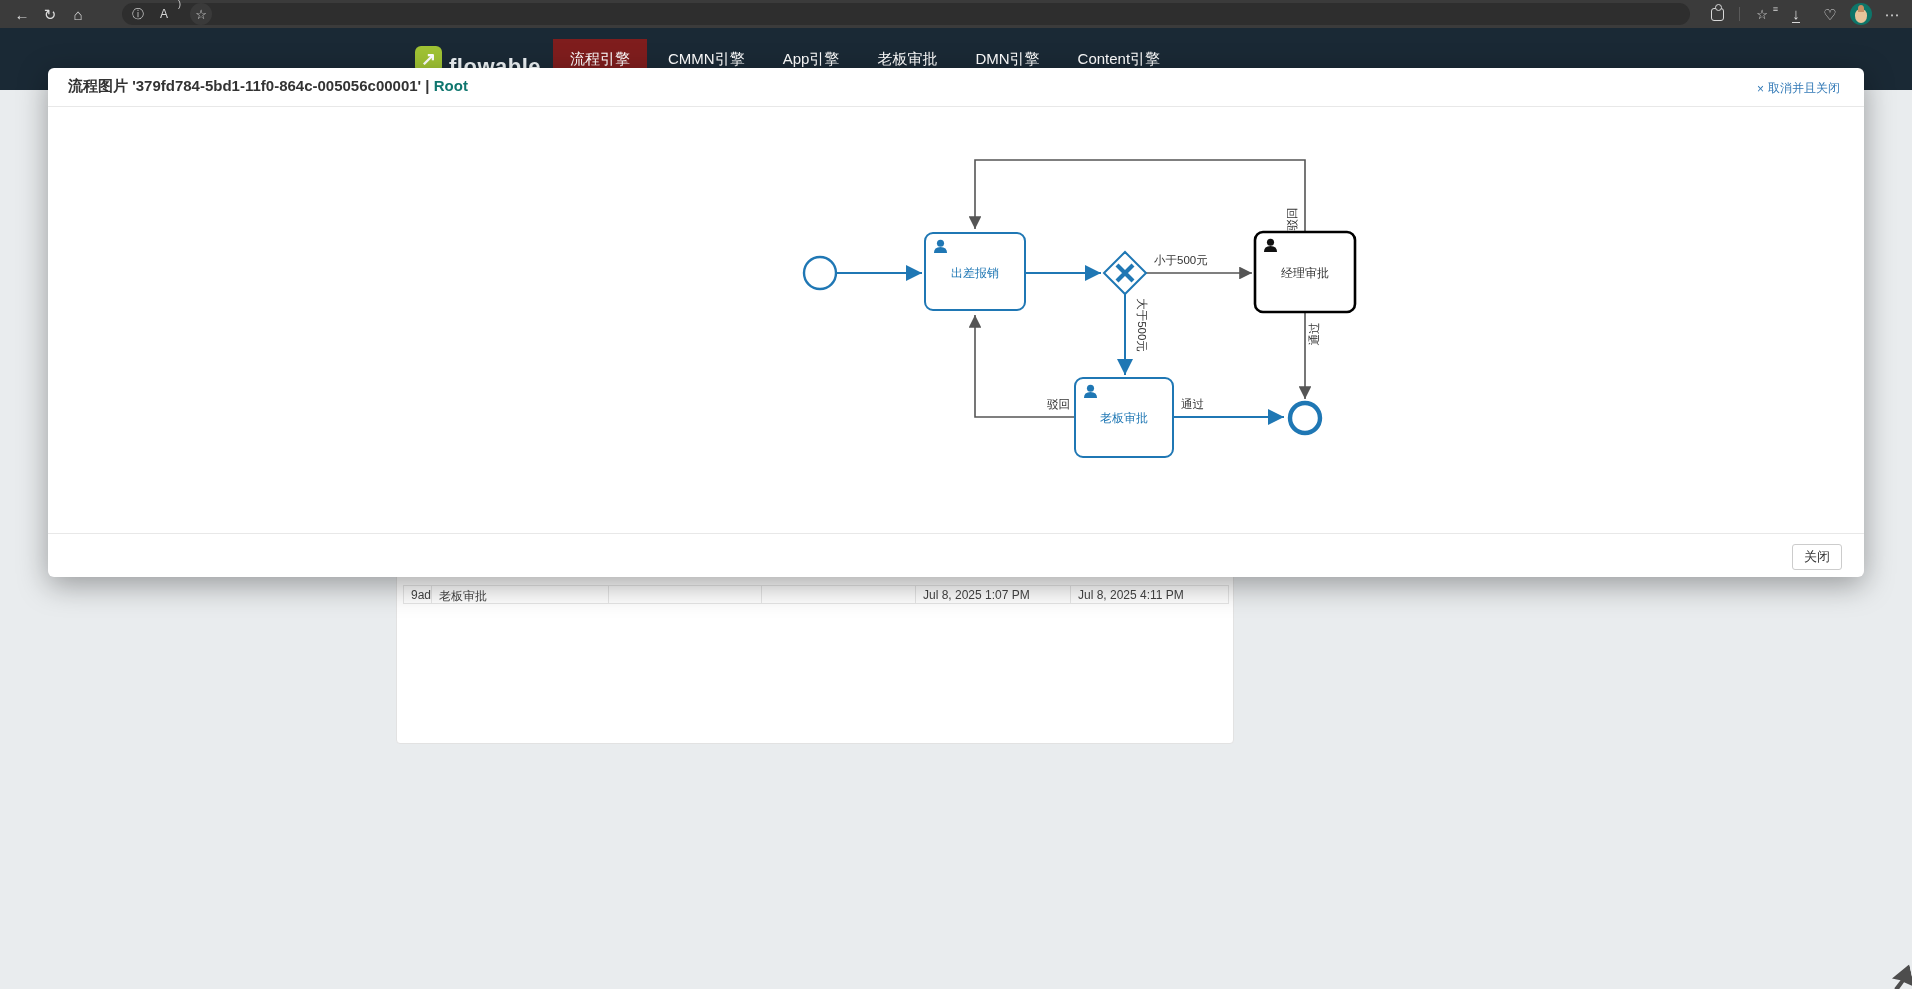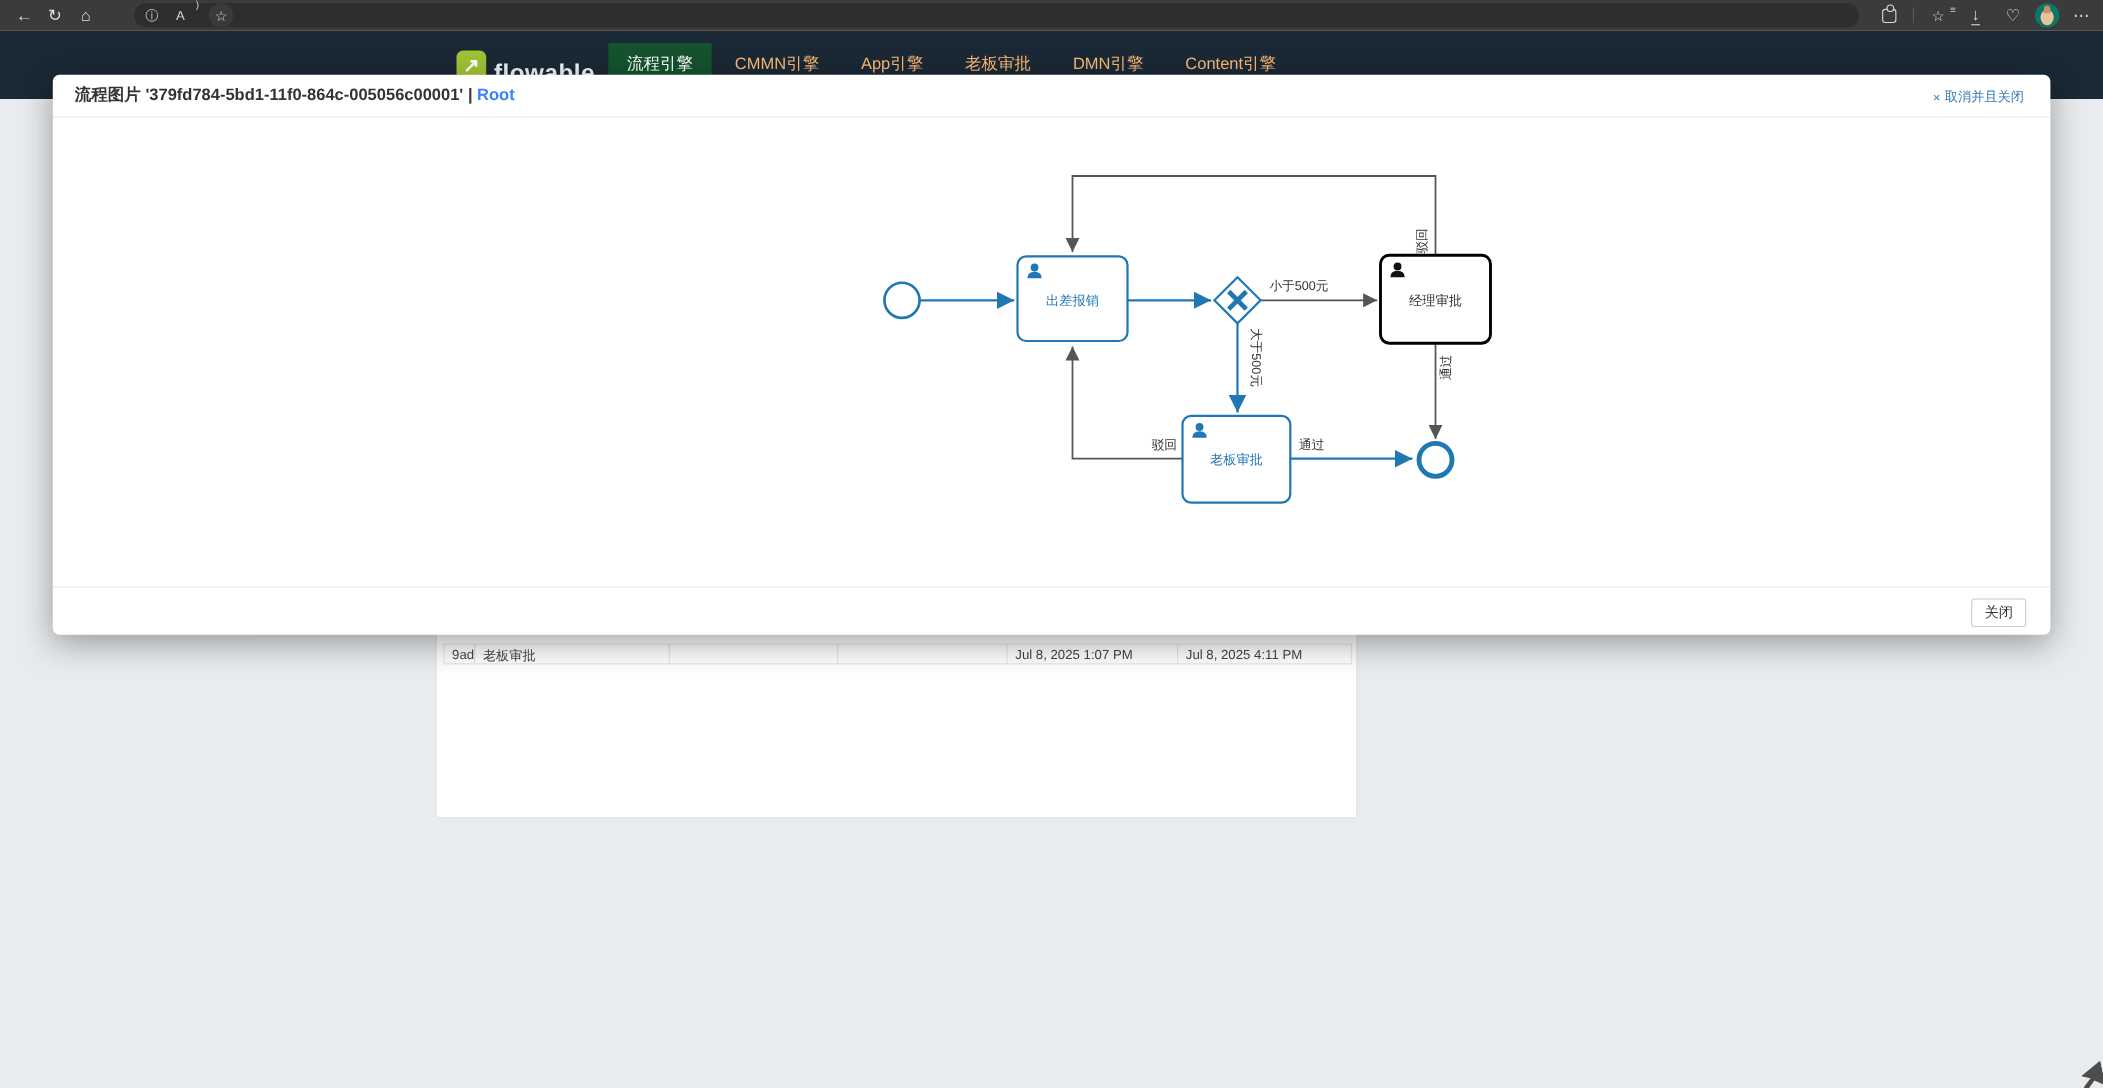--- a/index.html
+++ b/index.html
@@ -52,23 +52,23 @@
   
   .navbar{
     position:absolute; left:0; top:28px; width:1912px; height:62px;
     background:#1a2935; z-index:10;
   }
   .nav-inner{ position:absolute; left:415px; top:0; height:62px; display:flex; align-items:center; }
   .brand{ display:flex; align-items:center; cursor:pointer; margin-right:10px; }
   .brand-icon{ width:27px; height:27px; background:#a0c334; border-radius:6px;
     color:#fff; font-size:18px; font-weight:bold; display:flex; align-items:center; justify-content:center; }
   .brand-text{ color:#eef3f6; font-size:22px; font-weight:600; margin-left:7px; letter-spacing:.5px;margin-top:16px; }
-  .nav-tab{ height:40px; line-height:40px; padding:0 17px; margin:0 2px; color:#fdba74;
+  .nav-tab{ height:40px; line-height:40px; padding:0 17px; margin:0 2px; color:#ffffff;
     font-size:15px; cursor:pointer; white-space:nowrap; }
-  .nav-tab.active{ background:#14532d; color:#ffffff; }
+  .nav-tab.active{ background:#7f1d1d; color:#ffffff; }
   .nav-caret-btn{
     position:absolute; left:1497px; top:43px; width:28px; height:21px; background:#000;
     border:none; border-radius:3px; color:#fff; font-size:9px; cursor:pointer;
     display:flex; align-items:center; justify-content:center;
   }
 
   
   .bg-panel{
     position:absolute; left:396px; top:300px; width:838px; height:444px;
     background:#ffffff; border:1px solid #e2e2e2; border-radius:4px; z-index:1;
@@ -86,21 +86,21 @@
 
   
   .modal{
     position:absolute; left:48px; top:68px; width:1816px; height:509px;
     background:#ffffff; border-radius:6px; z-index:20;
     box-shadow:0 8px 30px rgba(0,0,0,.35);
   }
   .modal-header{ position:absolute; left:0; top:0; width:100%; height:39px;
     border-bottom:1px solid #e8e8e8; }
   .modal-title{ position:absolute; left:20px; top:9px; font-size:15px; font-weight:700; color:#333; }
-  .modal-title a{ color:#3b82f6; font-weight:700; text-decoration:none; cursor:pointer; }
+  .modal-title a{ color:#0f766e; font-weight:700; text-decoration:none; cursor:pointer; }
   .cancel-link{ position:absolute; right:24px; top:12px; font-size:12px; color:#337ab7;
     cursor:pointer; display:flex; align-items:center; gap:4px; text-decoration:none; }
   .modal-body{ position:absolute; left:0; top:39px; width:1816px; height:426px; }
   .modal-footer{ position:absolute; left:0; bottom:0; width:100%; height:44px;
     border-top:1px solid #e8e8e8; }
   .close-btn{
     position:absolute; right:22px; top:10px; padding:3px 11px; font-size:13px; color:#333;
     background:#fff; border:1px solid #ccc; border-radius:3px; cursor:pointer;
     font-family:"Liberation Sans", sans-serif;
   }

